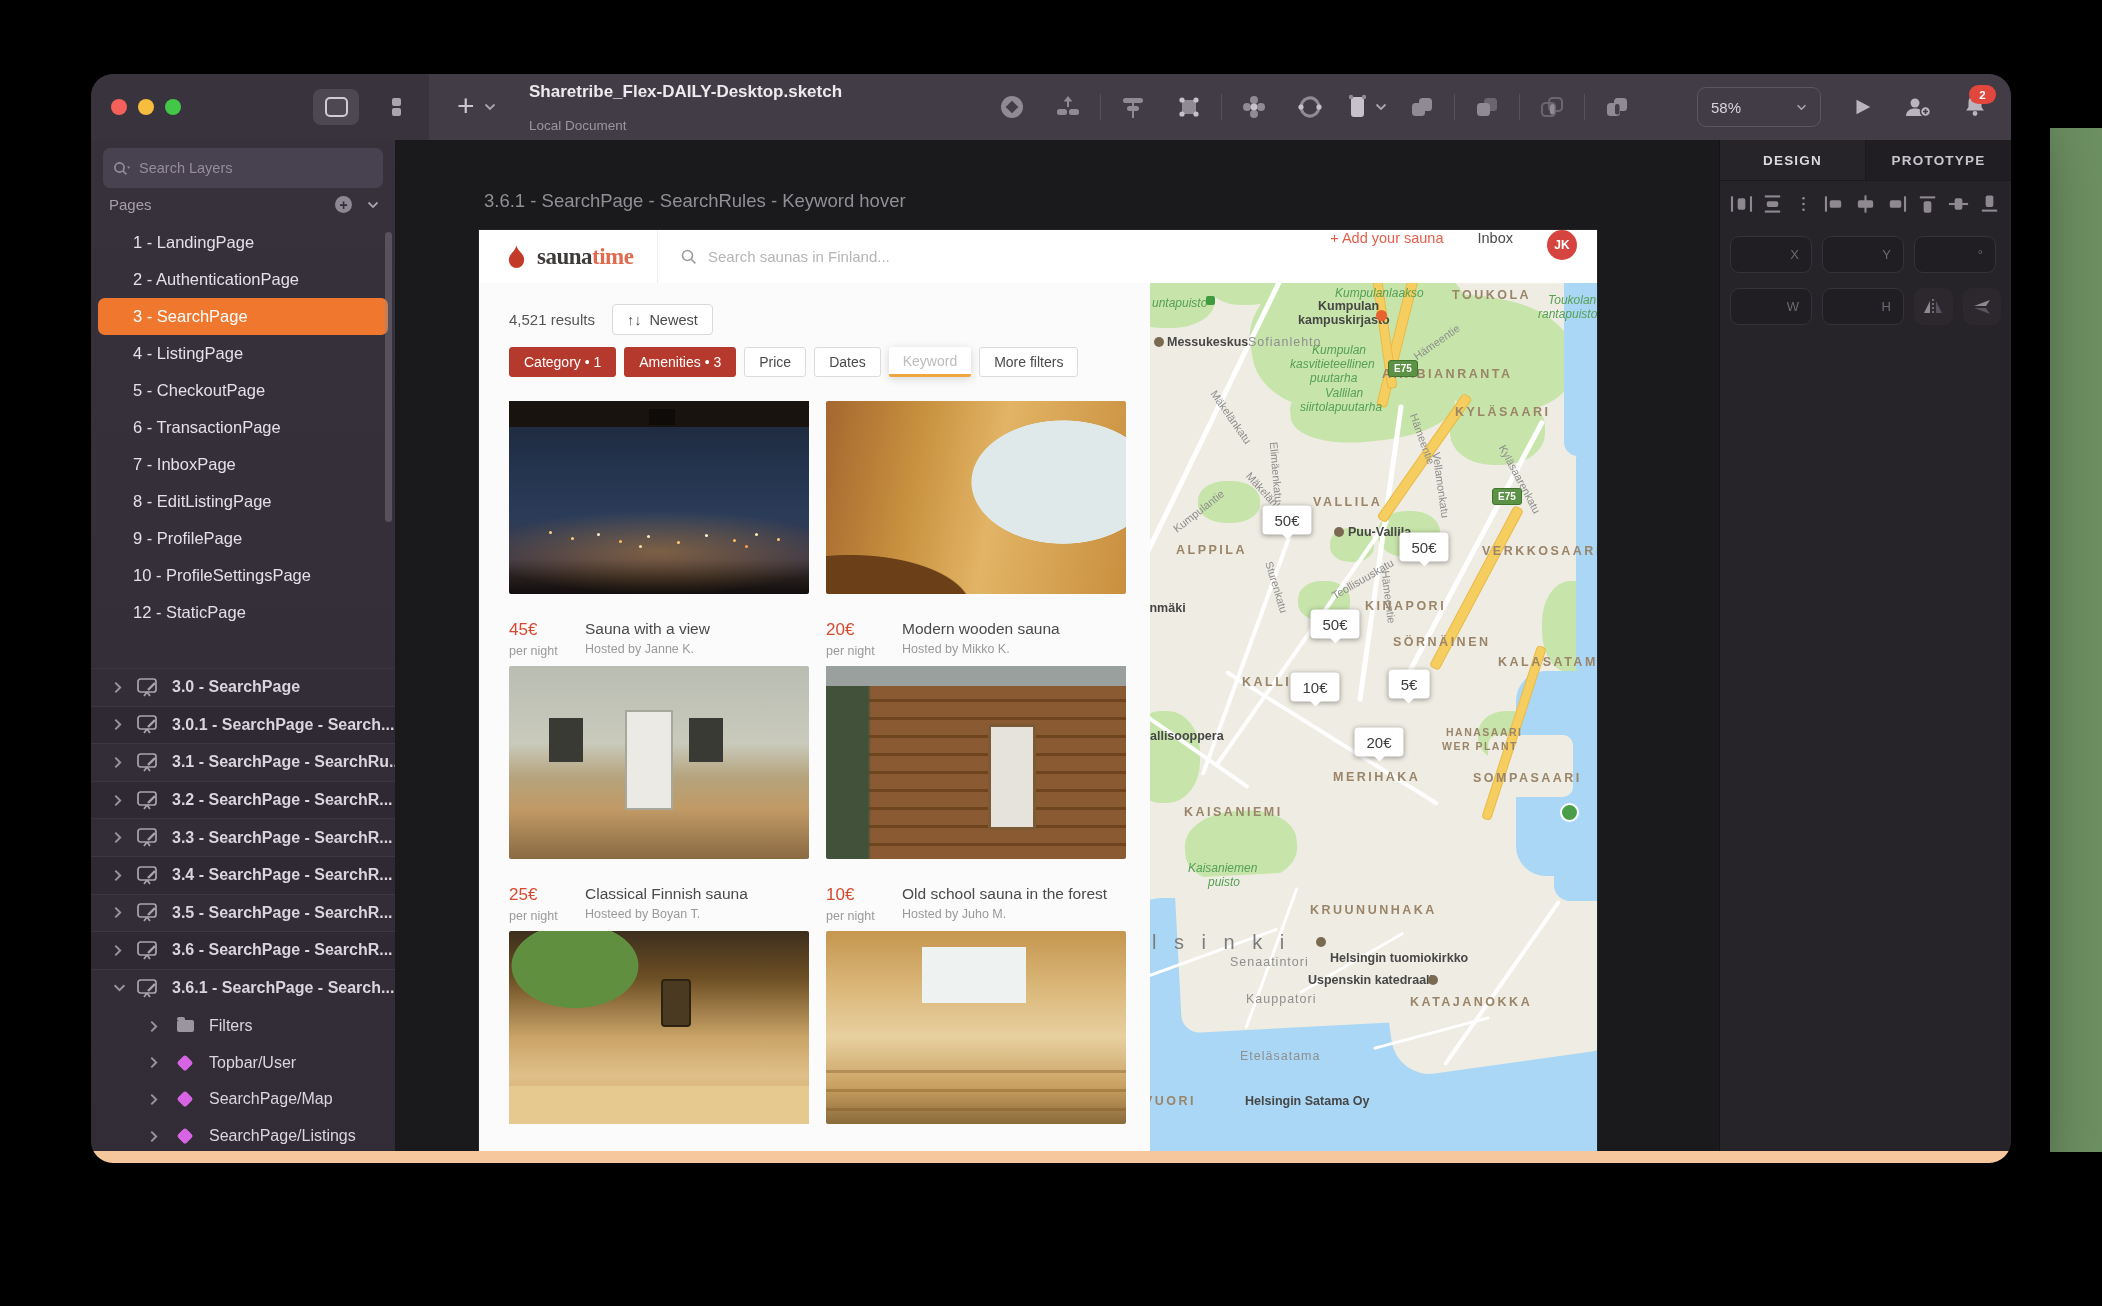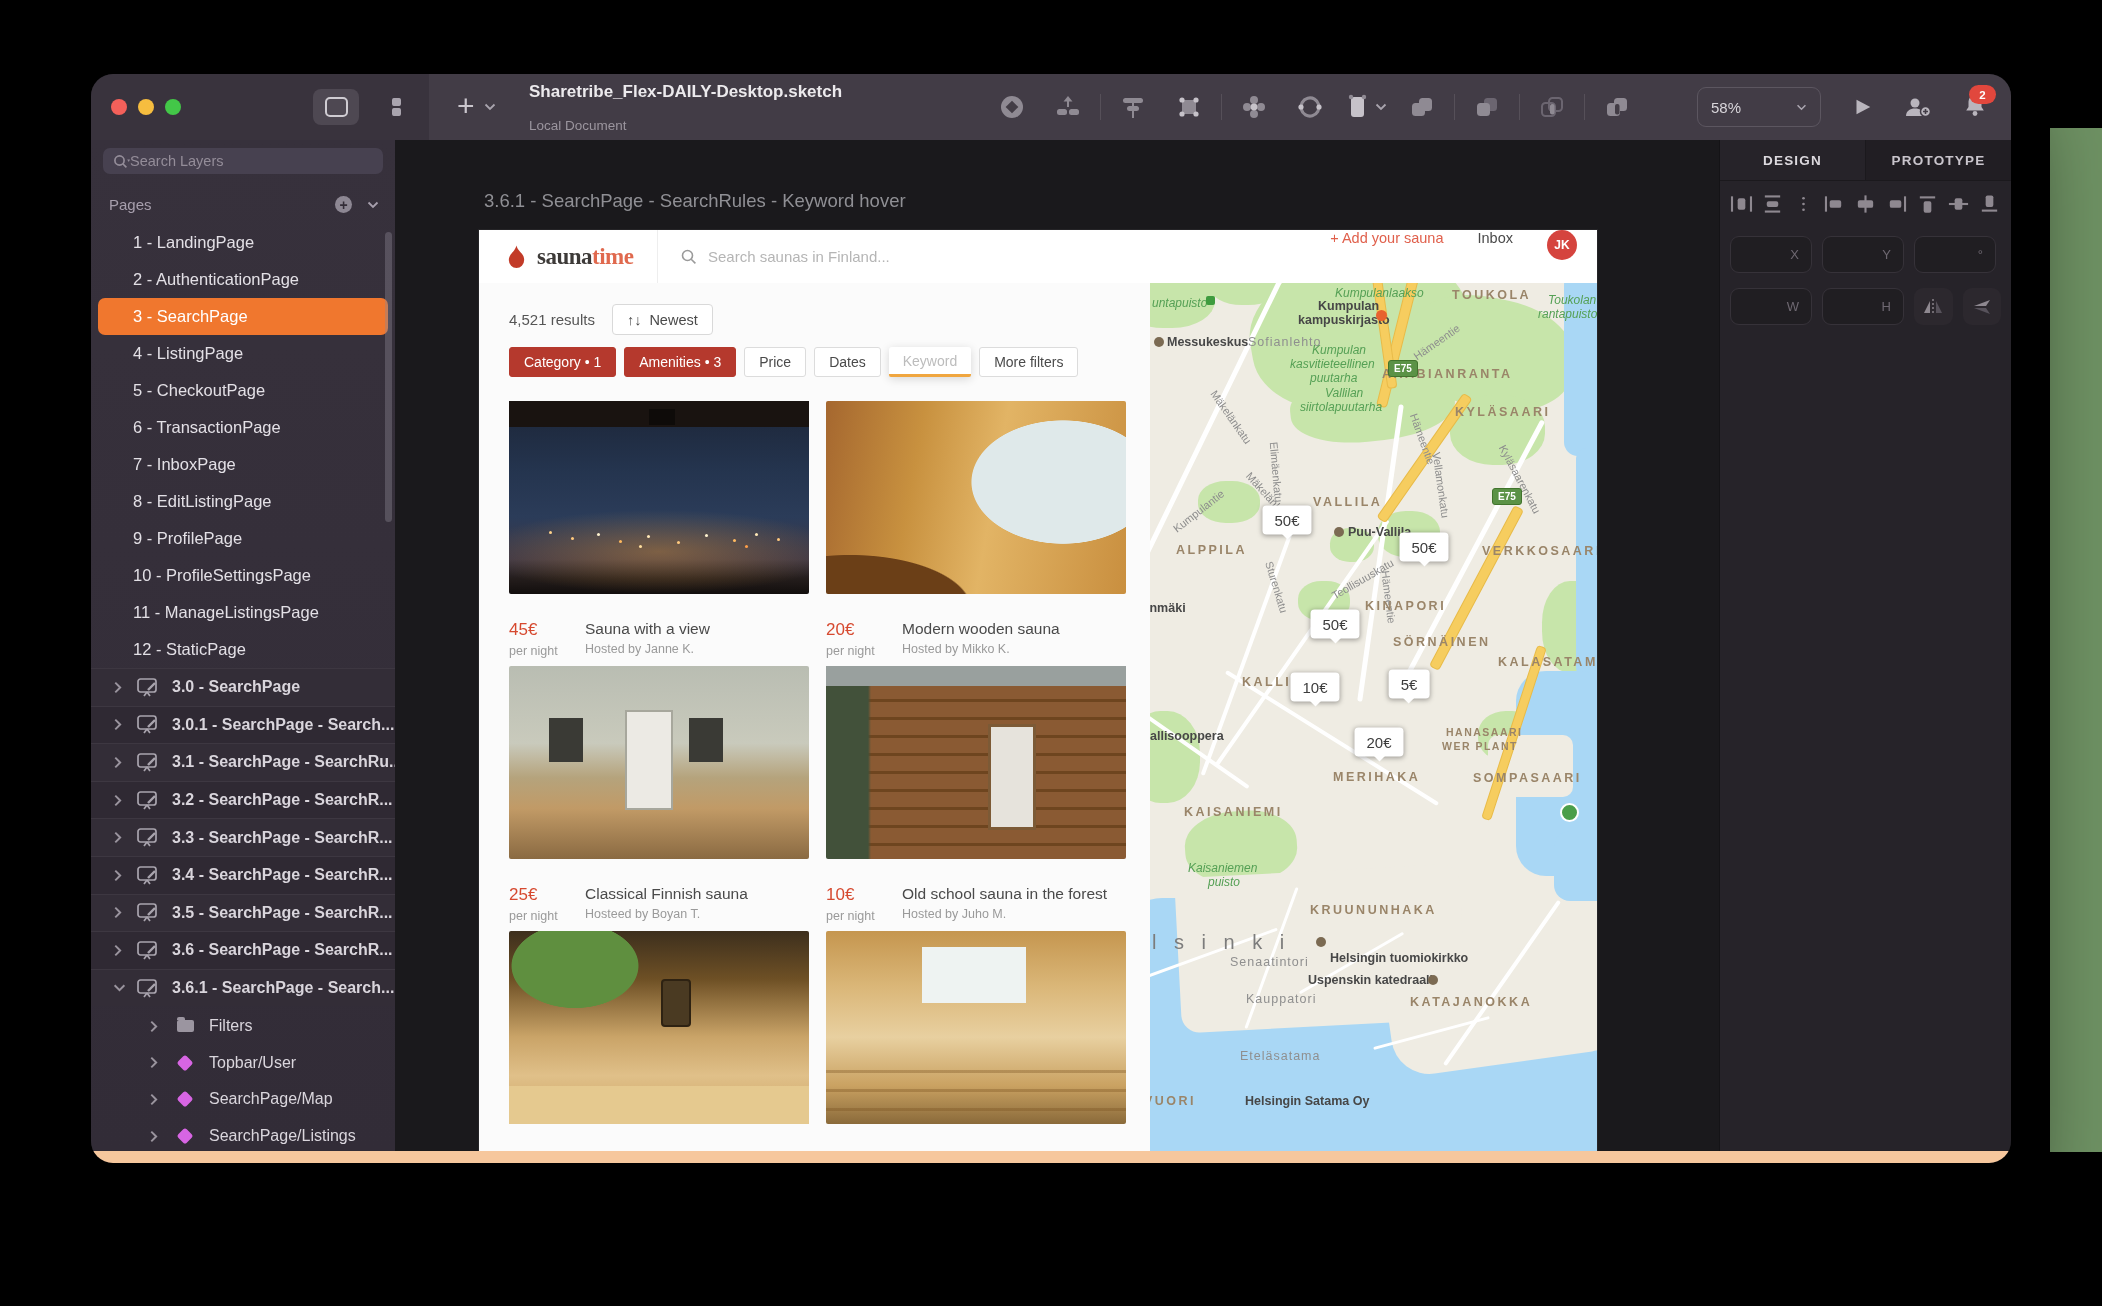--- a/index.html
+++ b/index.html
@@ -33,22 +33,22 @@
   .right-tools{position:absolute;right:24px;display:flex;align-items:center;gap:30px;height:100%;}
   .zoom-box{width:96px;height:38px;border:1.5px solid #5c5660;border-radius:9px;display:flex;align-items:center;
             justify-content:space-between;padding:0 13px;color:#d8d5da;font-size:15px;background:transparent;}
   .bell-wrap{position:relative;}
   .badge{position:absolute;top:-7px;right:-9px;min-width:19px;height:19px;border-radius:10px;background:#e1473d;color:#fff;
          font-size:11.5px;font-weight:bold;display:flex;align-items:center;justify-content:center;padding:0 4px;}
   
   .main-row{flex:1;display:flex;min-height:0;overflow:hidden;}
   
   .sidebar{width:304px;flex:none;background:linear-gradient(#37313c,#322c37);position:relative;overflow:hidden;}
-  .search-field{position:absolute;left:12px;top:8px;width:280px;height:26px;background:#474150;border-radius:7px;
-                display:flex;align-items:center;padding:0 10px;color:#948d99;font-size:14.5px;box-sizing:border-box;}
+  .search-field{position:absolute;left:12px;top:8px;width:280px;height:40px;background:#474150;border-radius:7px;
+                display:flex;align-items:center;gap:9px;padding:0 10px;color:#948d99;font-size:14.5px;box-sizing:border-box;}
   .sb-scrollbar{position:absolute;right:3px;top:92px;width:7px;height:290px;border-radius:4px;background:#8a8590;opacity:.4;}
   .pages-header{position:absolute;top:56px;left:18px;right:16px;display:flex;align-items:center;color:#a79fad;font-size:15px;}
   .ph-icons{margin-left:auto;display:flex;align-items:center;gap:15px;}
   .plus-circle{width:17px;height:17px;border-radius:50%;background:#8d8793;color:#332d37;font-size:14px;font-weight:bold;
                display:flex;align-items:center;justify-content:center;line-height:1;}
   .pages-list{position:absolute;top:84px;left:0;right:0;margin:0;padding:0;list-style:none;}
   .page-item{height:37px;display:flex;align-items:center;padding-left:42px;font-size:16.5px;color:#e3e0e6;}
   .page-item.selected{background:#f0772e;border-radius:7px;margin:0 7px;padding-left:35px;color:#fff;}
   .ab-section{position:absolute;top:528px;left:0;right:0;}
   .ab-row{height:36.6px;display:flex;align-items:center;padding-left:22px;font-size:16px;font-weight:600;color:#d9d5dc;
@@ -375,23 +375,20 @@
             <li class="page-item">
               <span>8 - EditListingPage</span>
             </li>
             <li class="page-item">
               <span>9 - ProfilePage</span>
             </li>
             <li class="page-item">
               <span>10 - ProfileSettingsPage</span>
             </li>
             <li class="page-item">
-              <span>11 - ManageListingsPage</span>
-            </li>
-            <li class="page-item">
               <span>12 - StaticPage</span>
             </li>
           </ul>
         <div class="ab-section" id="artboardList">
             <div class="ab-row">
               <span class="ab-chev">
                 <svg width="10" height="13" viewBox="0 0 8 12">
                   <polyline points="1.5,1.5 6,6 1.5,10.5" fill="none" stroke="#9a949e" stroke-width="1.8"></polyline>
                 </svg>
               </span>

